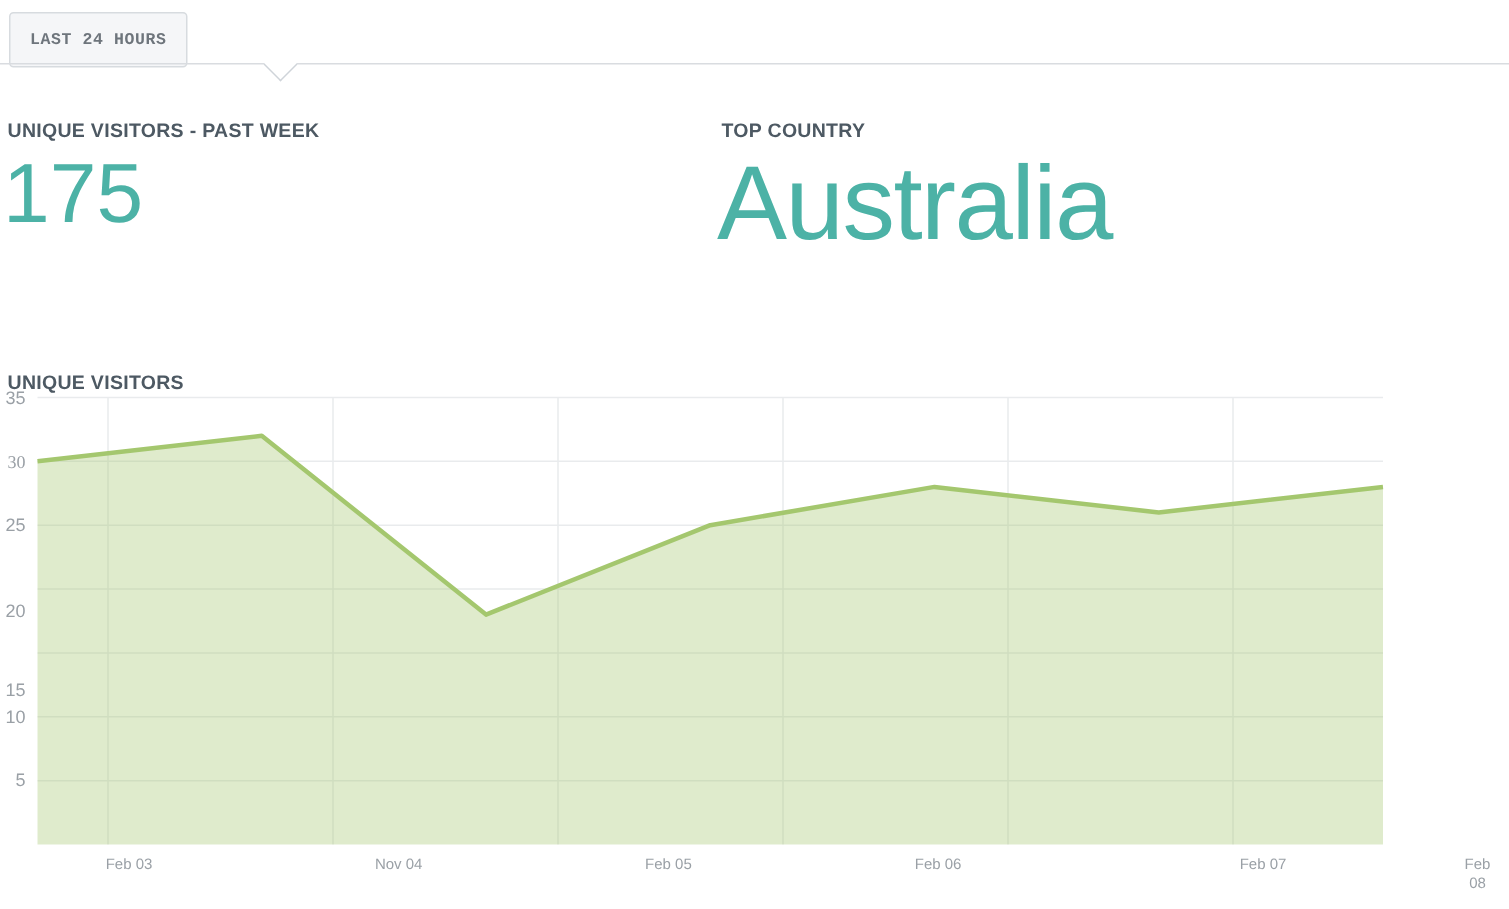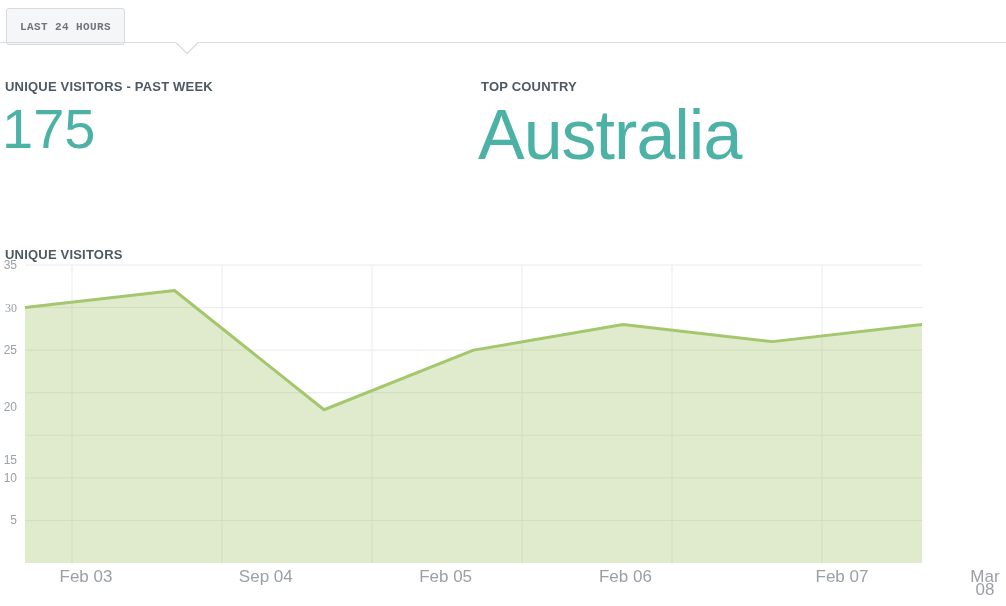--- a/index.html
+++ b/index.html
@@ -32,21 +32,21 @@
   #stat2-label { left:481px; top:79px; }
   #stat2-value { left:478px; top:100px; font-size:70px; letter-spacing:-1px; }
 
   
   .chart-title { position:absolute; left:5px; top:207px; font-size:13px;
                  font-weight:700; color:#4d5963; letter-spacing:0.2px;margin-top:40px; }
   .chart { position:absolute; left:0; top:255px; width:1006px; height:350px; }
   .chart svg { position:absolute; left:0; top:0; }
   .ytick { position:absolute; width:17px; text-align:right; font-size:12px;
            color:#9aa0a6; line-height:14px; }
-  .xtick { position:absolute; text-align:center; font-size:17px;
+  .xtick { position:absolute; text-align:center; font-size:10px;
            color:#9aa0a6; line-height:13px; white-space:nowrap; }
   .xtick.wrap { white-space:normal; }
 </style>
 </head>
 <body>
 
 <div class="page">
 
   <div class="tabbar">
     <button class="tab">LAST 24 HOURS</button>
@@ -85,20 +85,20 @@
         <polyline points="25,52.571428571428584 174.5,35.542857142857144 324,154.74285714285716 473.5,95.14285714285714 623,69.6 772.5,86.62857142857143 922,69.6" fill="none" stroke="#a4c76e" stroke-width="3" stroke-linejoin="round"></polyline>
       </svg>
   <div class="ytick" style="left: 0px; top: 3px;">35</div>
       <div class="ytick" style="left: 0px; top: 45.5714px; font-family: Liberation Serif, serif;">30</div>
       <div class="ytick" style="left: 0px; top: 88.1429px;">25</div>
       <div class="ytick" style="left: 0px; top: 145px; text-align: right;">20</div>
       <div class="ytick" style="left: 0px; top: 173.286px; margin-top: 25px;">15</div>
       <div class="ytick" style="left: 0px; top: 215.857px;">10</div>
       <div class="ytick" style="left: 0px; top: 258.429px;">5</div>
       <div class="xtick" style="width: 60px; left: 56px; top: 315px;">Feb 03</div>
-      <div class="xtick" style="width: 60px; left: 235.8px; top: 315px;">Sep 04</div>
+      <div class="xtick" style="width: 60px; left: 235.8px; top: 315px;">Nov 04</div>
       <div class="xtick" style="width: 60px; left: 415.6px; top: 315px; text-align: center;">Feb 05</div>
       <div class="xtick" style="width: 60px; left: 595.4px; top: 315px;">Feb 06</div>
       <div class="xtick" style="width: 60px; left: 812px; top: 315px;">Feb 07</div>
-      <div class="xtick wrap" style="width: 30px; left: 970px; top: 315px;">Mar 08</div>
+      <div class="xtick wrap" style="width: 30px; left: 970px; top: 315px;">Feb 08</div>
     </div>
 
 </div>
 
 </body></html>

